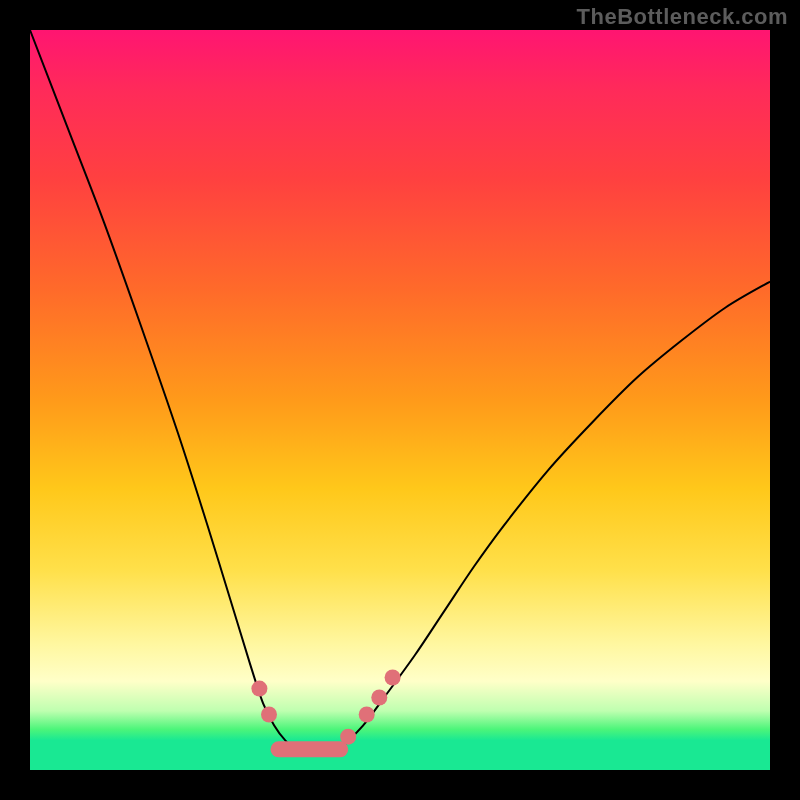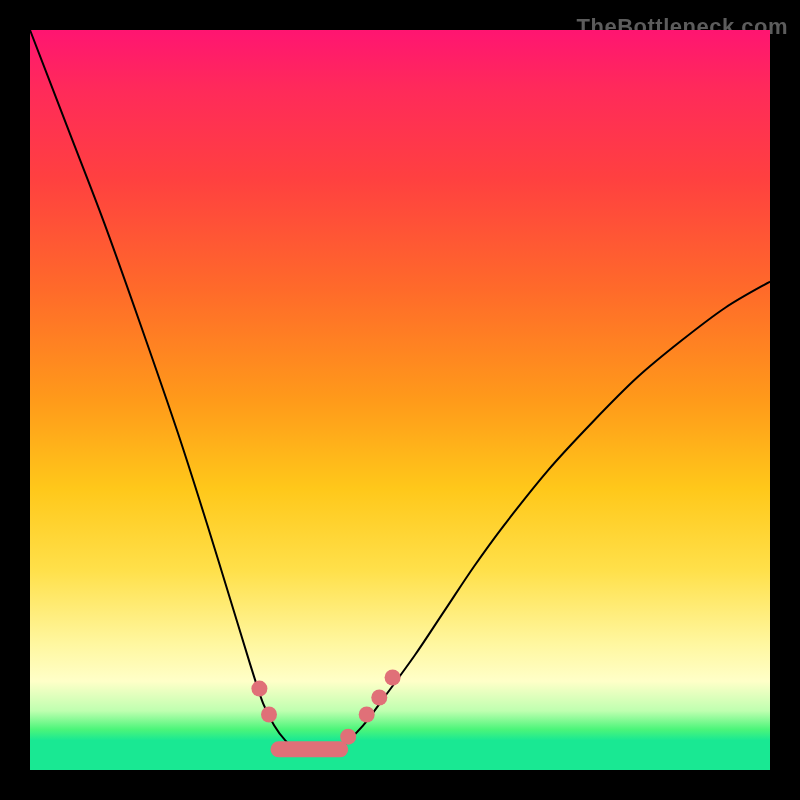--- a/index.html
+++ b/index.html
@@ -19,21 +19,20 @@
   }
   .watermark {
     position: absolute;
     top: 4px;
     right: 12px;
     color: #5c5c5c;
     font-size: 22px;
     font-weight: 600;
     letter-spacing: 0.5px;
     user-select: none;
-    margin-top: 10px;
   }
   .plot {
     position: absolute;
     left: 30px;
     top: 30px;
     width: 740px;
     height: 740px;
     
     background: linear-gradient(
       to bottom,

